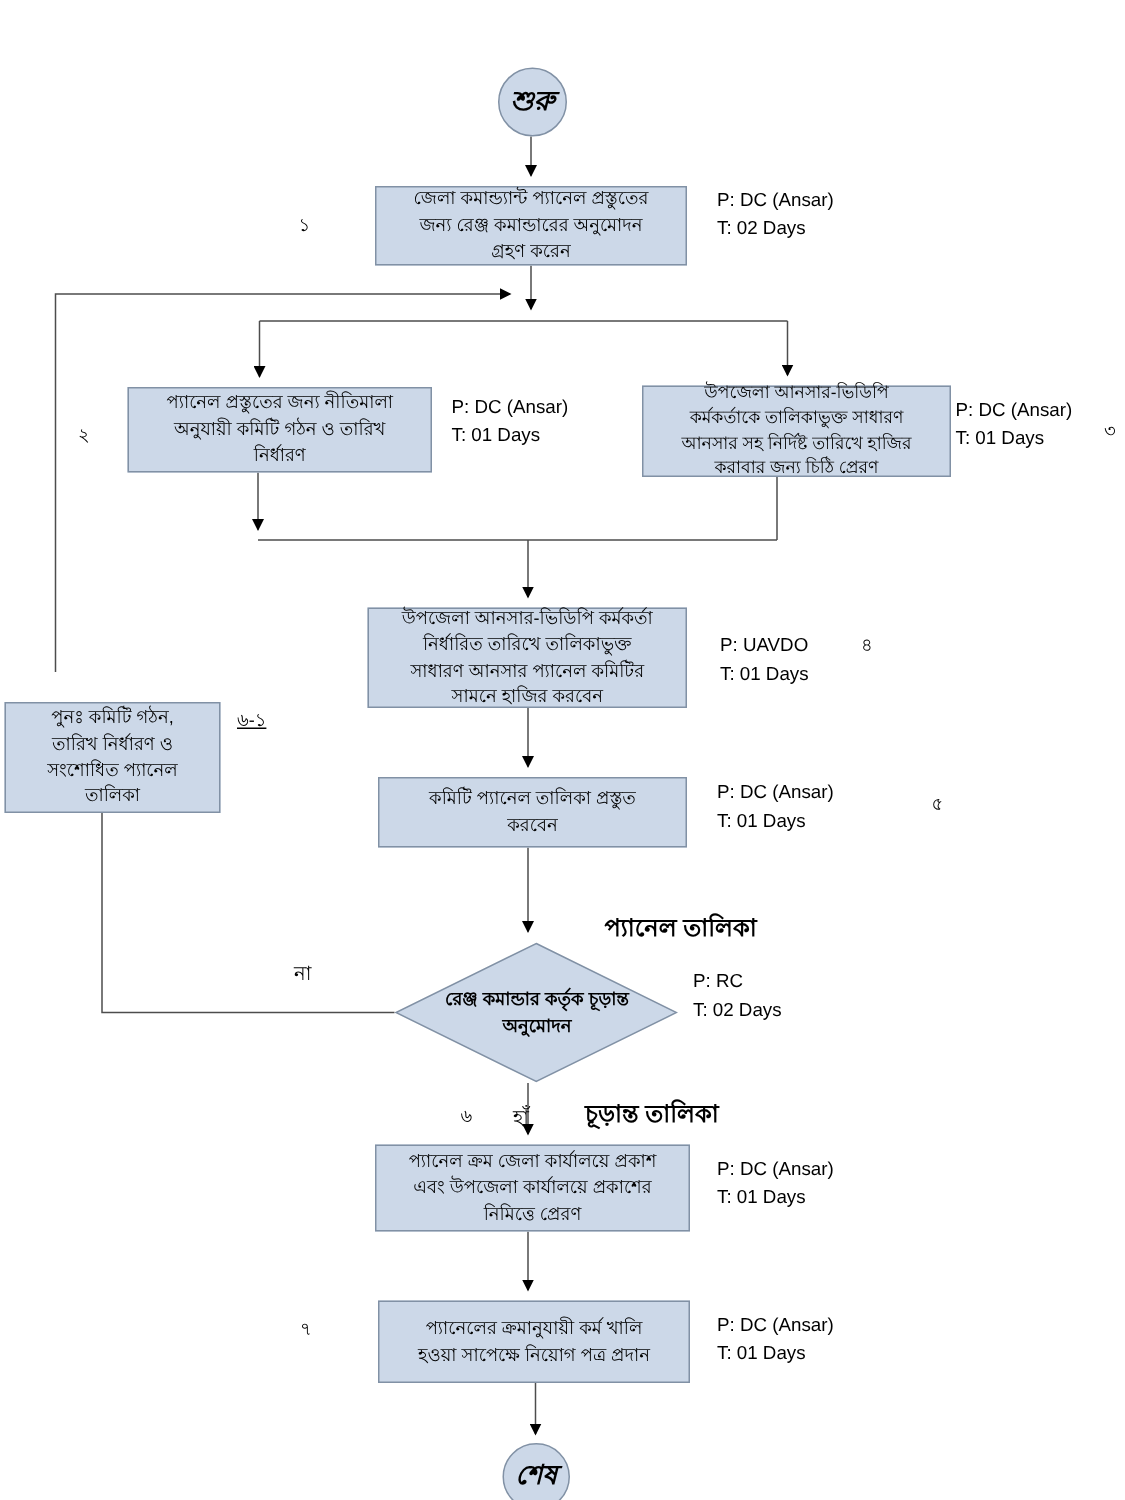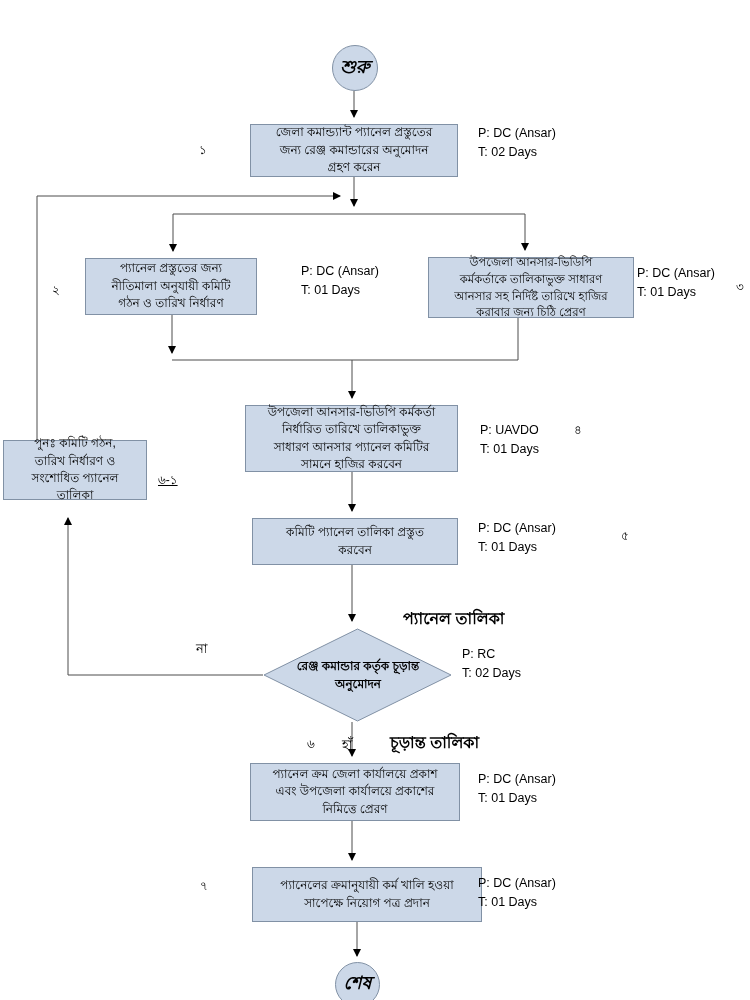--- a/index.html
+++ b/index.html
@@ -57,42 +57,42 @@
 
   <div class="terminal" style="left:332px;top:45px;width:46px;height:46px;">শুরু</div>
 
   <div class="node" style="left:250px;top:124px;width:208px;height:53px;">জেলা কমান্ড্যান্ট প্যানেল প্রস্তুতের জন্য রেঞ্জ কমান্ডারের অনুমোদন গ্রহণ করেন</div>
   <div class="ptlabel" style="left:478px;top:124px;">
     <div>P: DC (Ansar)</div>
     <div>T: 02 Days</div>
   </div>
   <div class="num" style="left:199px;top:141px;">১</div>
 
-  <div class="node" style="left:85px;top:258px;width:172px;height:57px;">প্যানেল প্রস্তুতের জন্য নীতিমালা অনুযায়ী কমিটি গঠন ও তারিখ নির্ধারণ</div>
+  <div class="node" style="left:85px;top:258px;width:203px;height:57px;">প্যানেল প্রস্তুতের জন্য নীতিমালা অনুযায়ী কমিটি গঠন ও তারিখ নির্ধারণ</div>
   <div class="ptlabel" style="left:301px;top:262px;">
     <div>P: DC (Ansar)</div>
     <div>T: 01 Days</div>
   </div>
   <div class="num" style="left:52px;top:281px;">২</div>
 
   <div class="node" style="left:428px;top:257px;width:206px;height:61px;font-size:11.5px;">উপজেলা আনসার-ভিডিপি কর্মকর্তাকে তালিকাভুক্ত সাধারণ আনসার সহ নির্দিষ্ট তারিখে হাজির করাবার জন্য চিঠি প্রেরণ</div>
   <div class="ptlabel" style="left:637px;top:264px;">
     <div>P: DC (Ansar)</div>
     <div>T: 01 Days</div>
   </div>
   <div class="num" style="left:736px;top:278px;">৩</div>
 
   <div class="node" style="left:245px;top:405px;width:213px;height:67px;">উপজেলা আনসার-ভিডিপি কর্মকর্তা নির্ধারিত তারিখে তালিকাভুক্ত সাধারণ আনসার প্যানেল কমিটির সামনে হাজির করবেন</div>
   <div class="ptlabel" style="left:480px;top:421px;">
     <div>P: UAVDO</div>
     <div>T: 01 Days</div>
   </div>
   <div class="num" style="left:574px;top:421px;">৪</div>
 
-  <div class="node" style="left:3px;top:440px;width:144px;height:60px;">পুনঃ  কমিটি গঠন, তারিখ নির্ধারণ ও সংশোধিত প্যানেল তালিকা</div>
+  <div class="node" style="left:3px;top:468px;width:144px;height:74px;">পুনঃ  কমিটি গঠন, তারিখ নির্ধারণ ও সংশোধিত প্যানেল তালিকা</div>
   <div class="num" style="left:158px;top:471px;text-decoration:underline;">৬-১</div>
 
   <div class="node" style="left:252px;top:518px;width:206px;height:47px;">কমিটি প্যানেল তালিকা প্রস্তুত করবেন</div>
   <div class="ptlabel" style="left:478px;top:519px;">
     <div>P: DC (Ansar)</div>
     <div>T: 01 Days</div>
   </div>
   <div class="num" style="left:621px;top:527px;">৫</div>
 
   <div class="annot" style="left:403px;top:606px;">প্যানেল তালিকা</div>
@@ -112,21 +112,21 @@
   <div class="num" style="left:307px;top:735px;">৬</div>
   <div class="flag" style="left:342px;top:735px;">হাঁ</div>
   <div class="annot" style="left:390px;top:730px;">চূড়ান্ত তালিকা</div>
 
   <div class="node" style="left:250px;top:763px;width:210px;height:58px;">প্যানেল ক্রম জেলা কার্যালয়ে প্রকাশ এবং উপজেলা কার্যালয়ে প্রকাশের নিমিত্তে প্রেরণ</div>
   <div class="ptlabel" style="left:478px;top:770px;">
     <div>P: DC (Ansar)</div>
     <div>T: 01 Days</div>
   </div>
 
-  <div class="node" style="left:252px;top:867px;width:230px;height:55px;">প্যানেলের ক্রমানুযায়ী কর্ম খালি হওয়া সাপেক্ষে নিয়োগ পত্র প্রদান</div>
+  <div class="node" style="left:252px;top:867px;width:208px;height:55px;">প্যানেলের ক্রমানুযায়ী কর্ম খালি হওয়া সাপেক্ষে নিয়োগ পত্র প্রদান</div>
   <div class="ptlabel" style="left:478px;top:874px;">
     <div>P: DC (Ansar)</div>
     <div>T: 01 Days</div>
   </div>
   <div class="num" style="left:200px;top:877px;">৭</div>
 
   <div class="terminal" style="left:335px;top:962px;width:45px;height:45px;">শেষ</div>
 
 </div>
 

